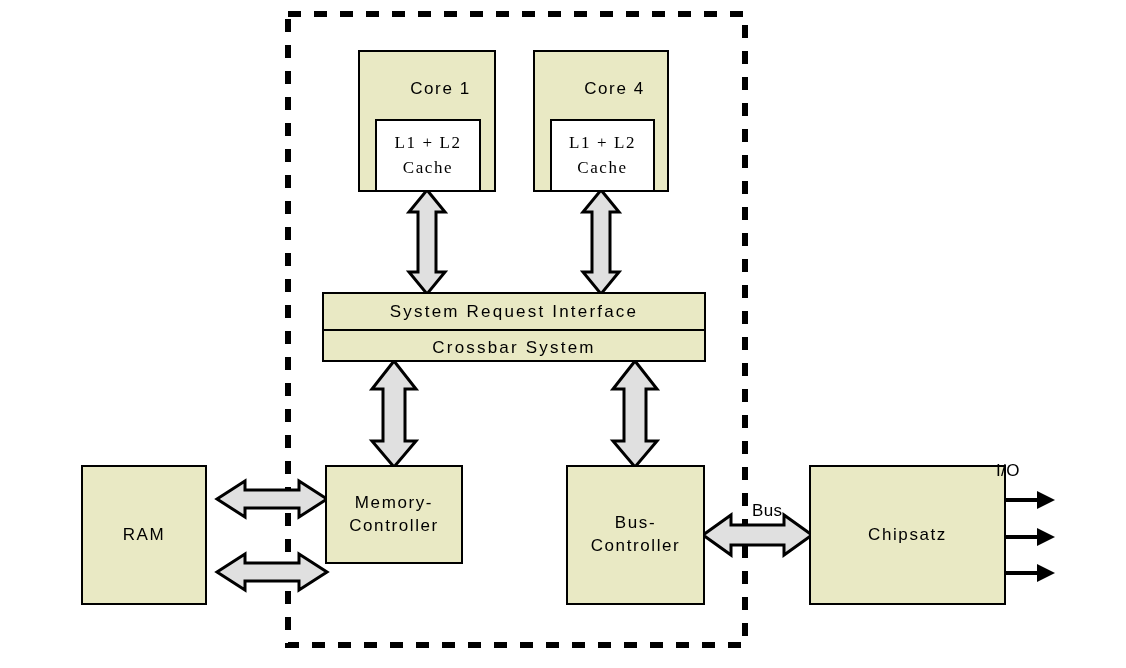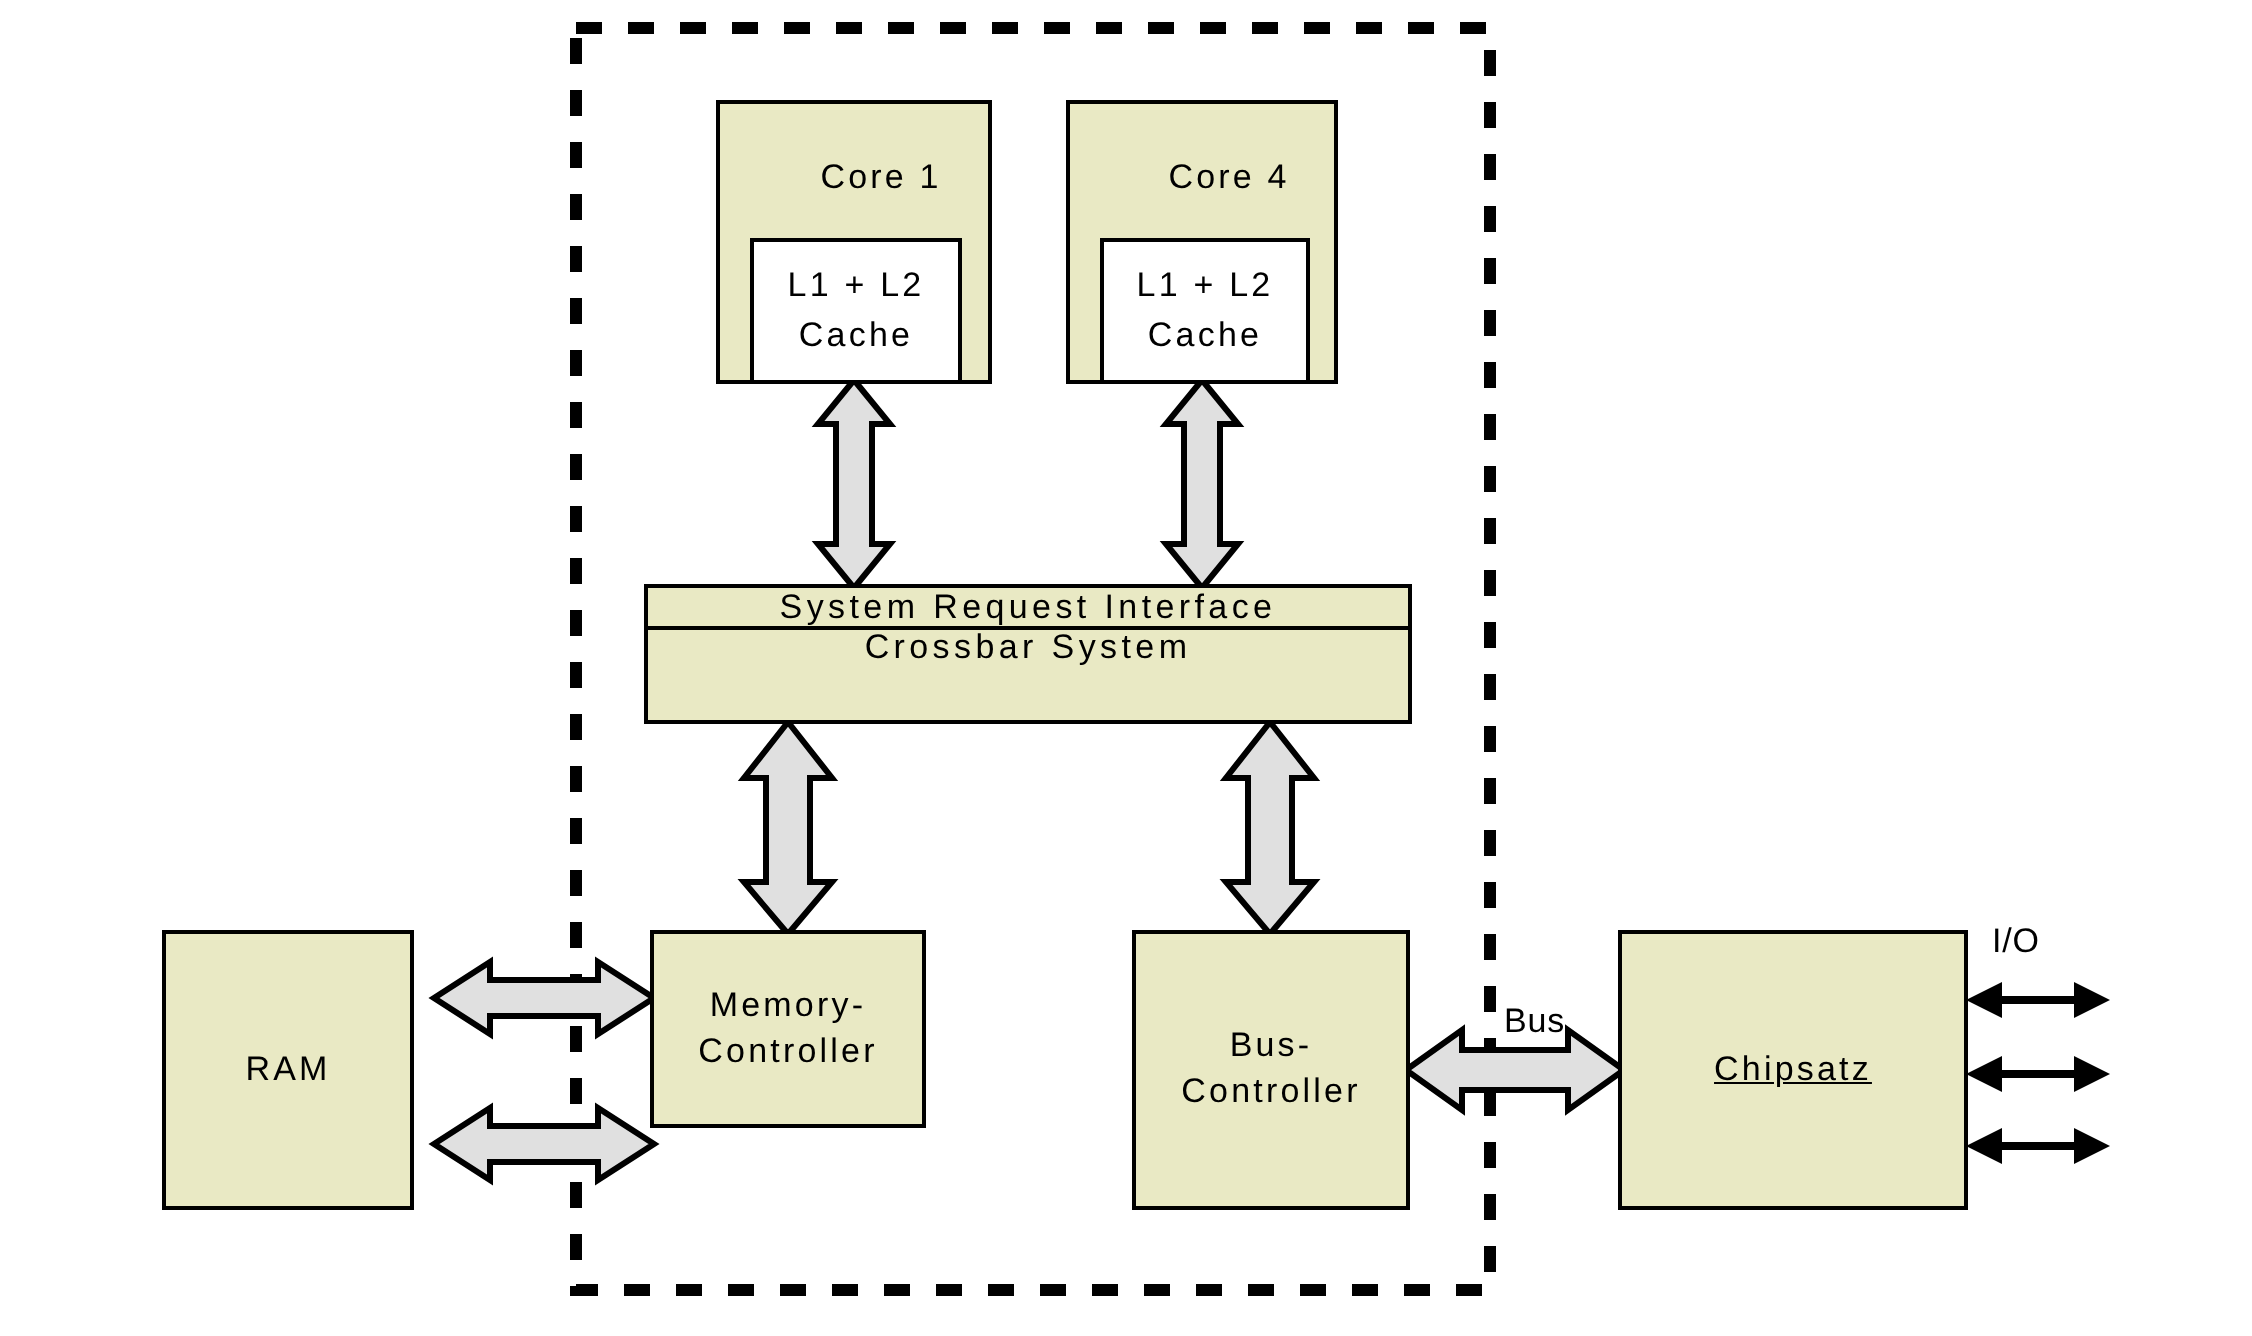--- a/index.html
+++ b/index.html
@@ -62,30 +62,31 @@
     background: #ffffff;
     border: 2.5px solid #000000;
     display: flex;
     align-items: center;
     justify-content: center;
     text-align: center;
     font-size: 17px;
     letter-spacing: 1.6px;
     line-height: 1.45;
     white-space: pre-line;
+    font-family: Liberation Serif, serif;
   }
   .stack {
     position: absolute;
     box-sizing: border-box;
     border: 2.5px solid #000000;
     background: #e9e9c4;
   }
   .stack-row {
     box-sizing: border-box;
-    height: 19px;
+    height: 35px;
     display: flex;
     align-items: center;
     justify-content: center;
     font-size: 17px;
     letter-spacing: 2.2px;
     color: #000;
   }
   .stack-row.divider {
     border-top: 2.5px solid #000000;
   }
@@ -157,19 +158,19 @@
   </div>
 
   <div class="node" style="left:81px; top:465px; width:126px; height:140px;">RAM</div>
 
   <div class="node" style="left:325px; top:465px; width:138px; height:99px;">Memory-
 Controller</div>
 
   <div class="node" style="left:566px; top:465px; width:139px; height:140px;">Bus-
 Controller</div>
 
-  <div class="node" style="left:809px; top:465px; width:175px; height:140px;text-decoration:underline;">Chipsatz</div>
+  <div class="node" style="left:809px; top:465px; width:197px; height:140px;">Chipsatz</div>
 
   <div class="label" style="left:752px; top:501px;">Bus</div>
 
   <div class="label" style="left:996px; top:461px;">I/O</div>
 
 </div>
 
 </body></html>

